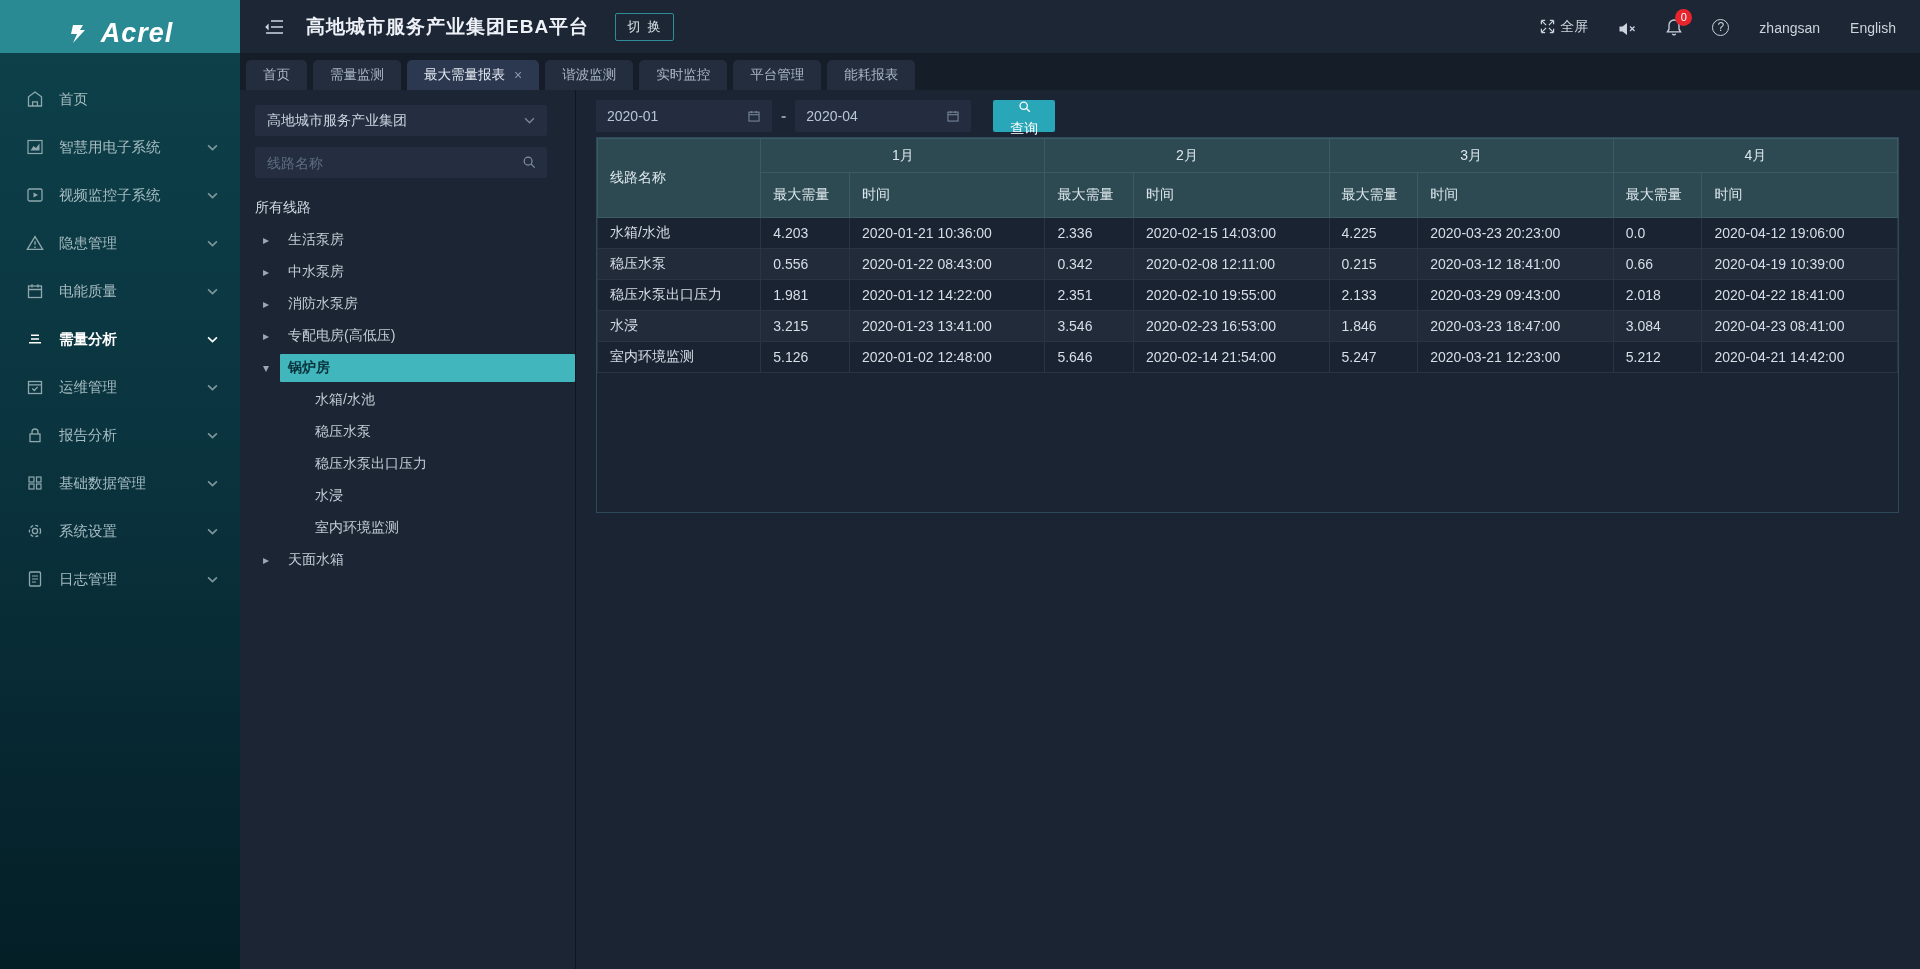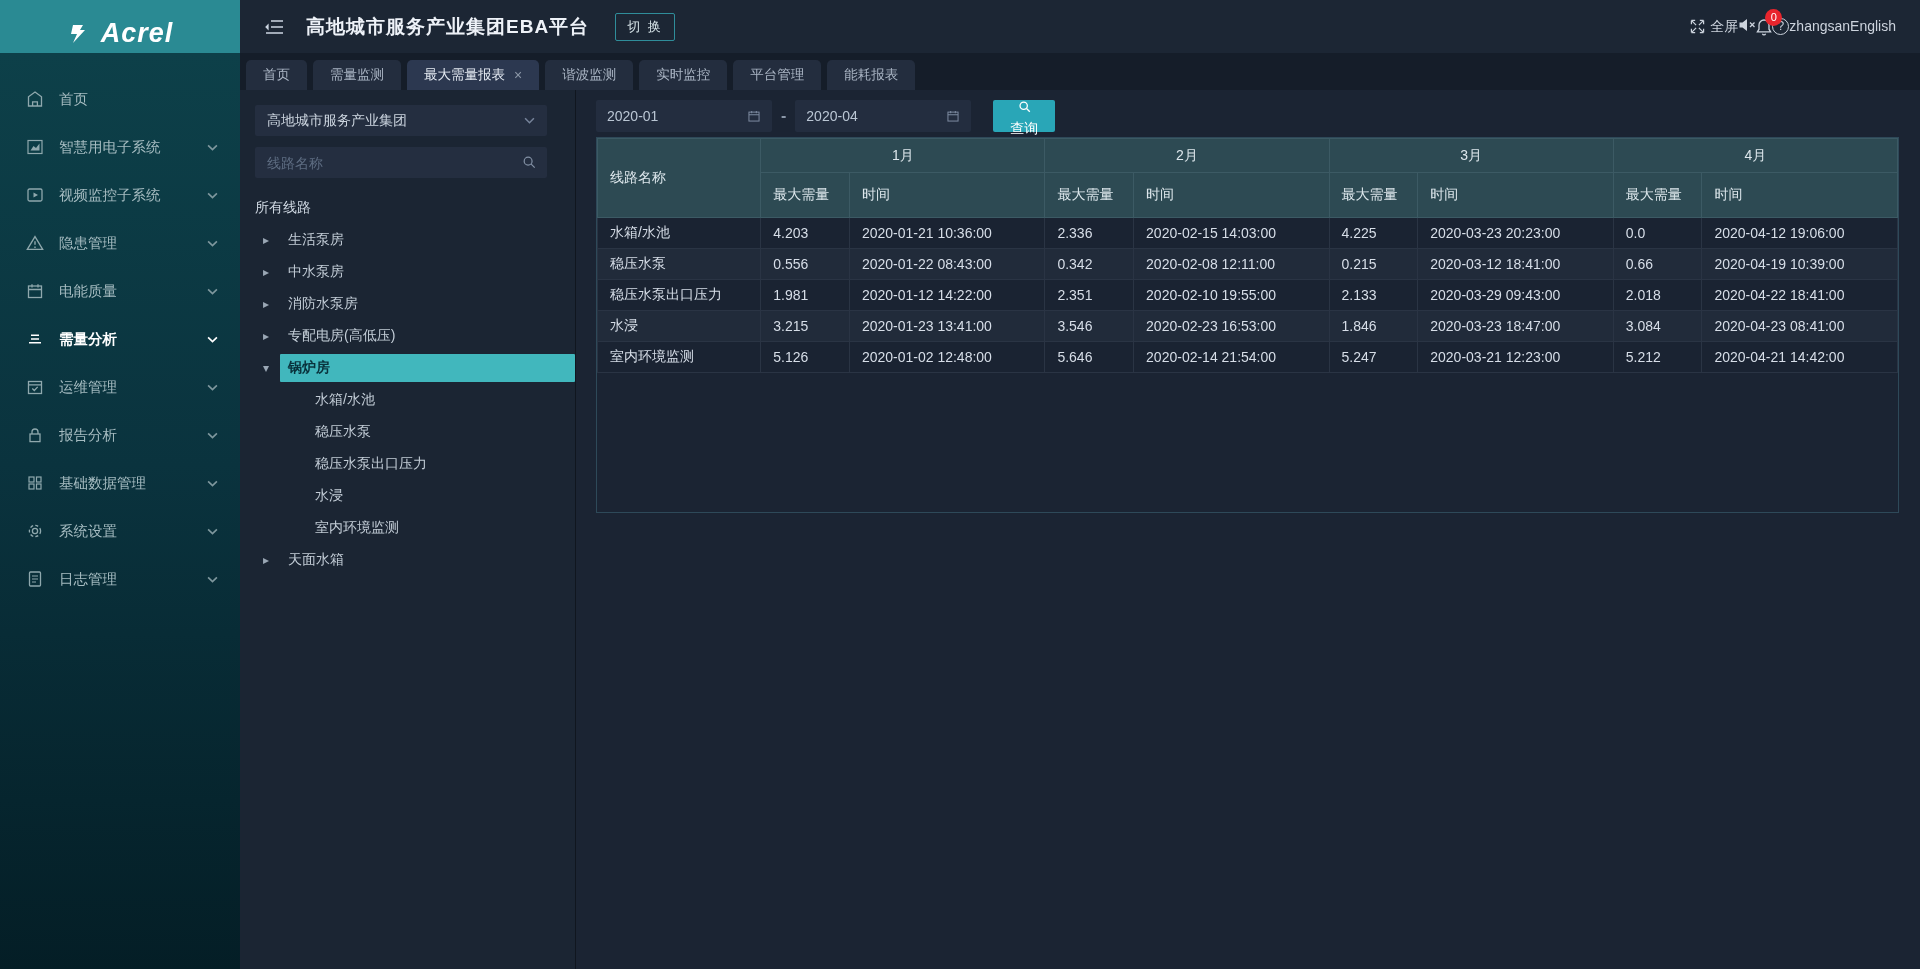--- a/index.html
+++ b/index.html
@@ -12,22 +12,22 @@
   .topbar { display:flex; height:53px; }
   .logo-box { width:240px; height:67px; background:#2a8a93; display:flex;
     align-items:center; justify-content:center; gap:8px; flex:none; }
   .logo-text { color:#fff; font-size:27px; font-weight:bold; font-style:italic;
     letter-spacing:1px; }
   .hdr { flex:1; background:#1c2634; display:flex; align-items:center; padding:0 24px; }
   .fold-icon { color:#cdd6e2; margin-right:22px; cursor:pointer; }
   .hdr-title { color:#eef2f8; font-size:19px; font-weight:bold; letter-spacing:1px; }
   .switch-btn { margin-left:26px; border:1px solid #2f8d9a; color:#d9e6ea;
     font-size:13px; padding:4px 11px; border-radius:2px; background:transparent;
-    cursor:pointer; letter-spacing:2px; }
-  .hdr-right { margin-left:auto; display:flex; align-items:flex-start; 
+    cursor:pointer; letter-spacing:2px;font-family:Liberation Serif, serif; }
+  .hdr-right { margin-left:auto; display:flex; align-items:flex-end; gap:30px;
     font-size:14px; color:#ccd3dd; }
   .hdr-item { display:flex; align-items:center; gap:5px; cursor:pointer; }
   .bell-wrap { position:relative; }
   .badge { position:absolute; top:-9px; left:9px; min-width:17px; height:17px;
     background:#e8252d; color:#fff; border-radius:9px; font-size:11px;
     display:flex; align-items:center; justify-content:center; padding:0 4px; }
   .q-icon { width:17px; height:17px; border:1.4px solid #ccd3dd; border-radius:50%;
     font-size:12px; display:flex; align-items:center; justify-content:center; }
 
   

